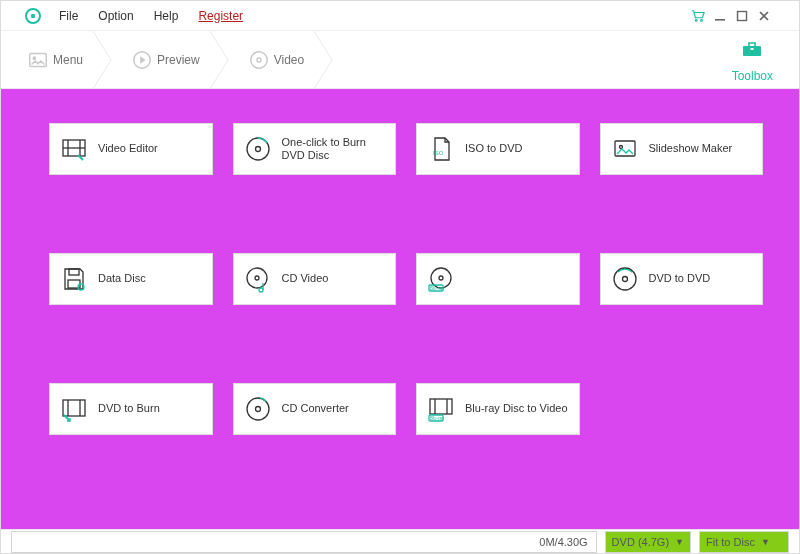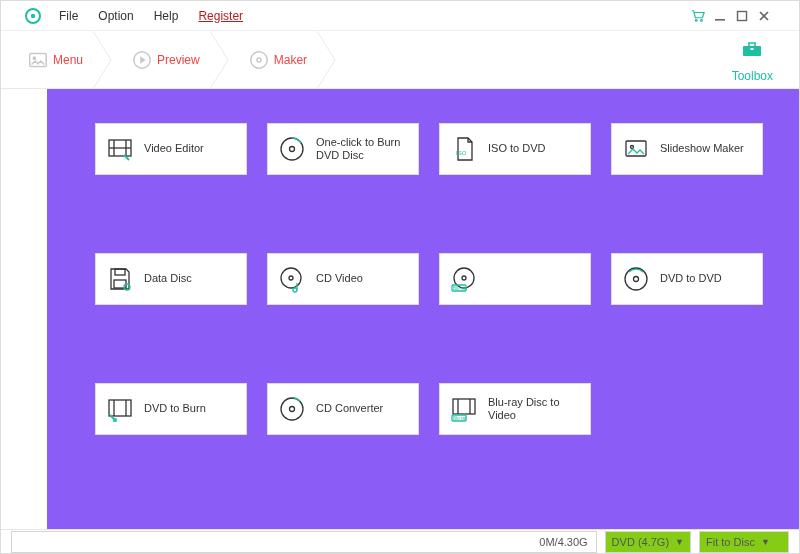--- a/index.html
+++ b/index.html
@@ -9,31 +9,31 @@
   
   .menubar { height: 30px; display: flex; align-items: center; padding: 0 24px; font-size: 12px; color: #333; border-bottom: 1px solid #eee; }
   .menubar .logo { margin-right: 8px; }
   .menubar .menu-item { padding: 0 10px; cursor: default; }
   .menubar .menu-item.register { color: #b91c1c; text-decoration: underline; }
   .menubar .spacer { flex: 1; }
   .menubar .win-btn { width: 22px; height: 22px; display: inline-flex; align-items: center; justify-content: center; color: #666; }
 
   
   .steps { height: 58px; display: flex; align-items: stretch; border-bottom: 1px solid #e8e8e8; position: relative; }
-  .chev { position: relative; display: flex; align-items: center; gap: 4px; padding: 0 22px 0 26px; color: #ef4444; }
+  .chev { position: relative; display: flex; align-items: center; gap: 4px; padding: 0 22px 0 26px; color: #737373; }
   .chev .ic { width: 22px; height: 22px; display: inline-flex; align-items: center; justify-content: center; }
   .chev .lbl { font-size: 12px; }
   .chev.active { color: #3a3a3a; }
   .chev .arrow { position: absolute; right: -12px; top: 0; bottom: 0; width: 24px; pointer-events: none; }
   .steps .grow { flex: 1; }
   .toolbox { display: flex; flex-direction: column; align-items: center; justify-content: center; padding: 0 26px; color: #1fbfa2; font-size: 12px; gap: 10px; }
   .toolbox .ic { width: 24px; height: 22px; display: inline-flex; align-items: center; justify-content: center; }
 
   
-  .main { flex: 1; padding: 34px 36px 14px 48px; background: #8b5cf6; margin-left: 46px; }
+  .main { flex: 1; padding: 34px 36px 14px 48px; background: #d946ef; }
   .grid { display: grid; grid-template-columns: repeat(4, 1fr); grid-auto-rows: 52px; gap: 24px 20px; row-gap: 78px; }
   .tile { border: 1px solid #dcdcdc; background: #fff; display: flex; align-items: center; padding: 0 10px; gap: 10px; font-size: 11px; color: #333; cursor: default; }
   .tile .ic { width: 28px; height: 28px; flex: 0 0 28px; display: inline-flex; align-items: center; justify-content: center; }
   .tile .txt { line-height: 1.2; }
 
   
   .bottom { height: 24px; border-top: 1px solid #e5e5e5; display: flex; align-items: center; gap: 8px; padding: 0 10px; font-size: 11px; color: #555; }
   .progress-field { flex: 1; height: 22px; border: 1px solid #d5d5d5; display: flex; align-items: center; justify-content: flex-end; padding: 0 8px; background: #fff; }
   .sel { height: 22px; border: 1px solid #d5d5d5; display: flex; align-items: center; padding: 0 6px; gap: 6px; background: #84cc16; }
   .sel .caret { font-size: 9px; color: #555; }
@@ -115,21 +115,21 @@
       </span>
     </div>
 
     <div class="chev">
       <span class="ic">
         <svg width="22" height="22" viewBox="0 0 24 24" fill="none" stroke="#c9c9c9" stroke-width="1.6">
             <circle cx="12" cy="12" r="9"></circle>
             <circle cx="12" cy="12" r="2.2"></circle>
           </svg>
       </span>
-      <span class="lbl">Maker</span>
+      <span class="lbl">Video</span>
       <span class="arrow">
         <svg width="24" height="58" viewBox="0 0 24 58">
             <polyline points="0,0 18,29 0,58" fill="none" stroke="#eaeaea" stroke-width="1"></polyline>
           </svg>
       </span>
     </div>
 
     <div class="grow"></div>
 
     <div class="toolbox">

